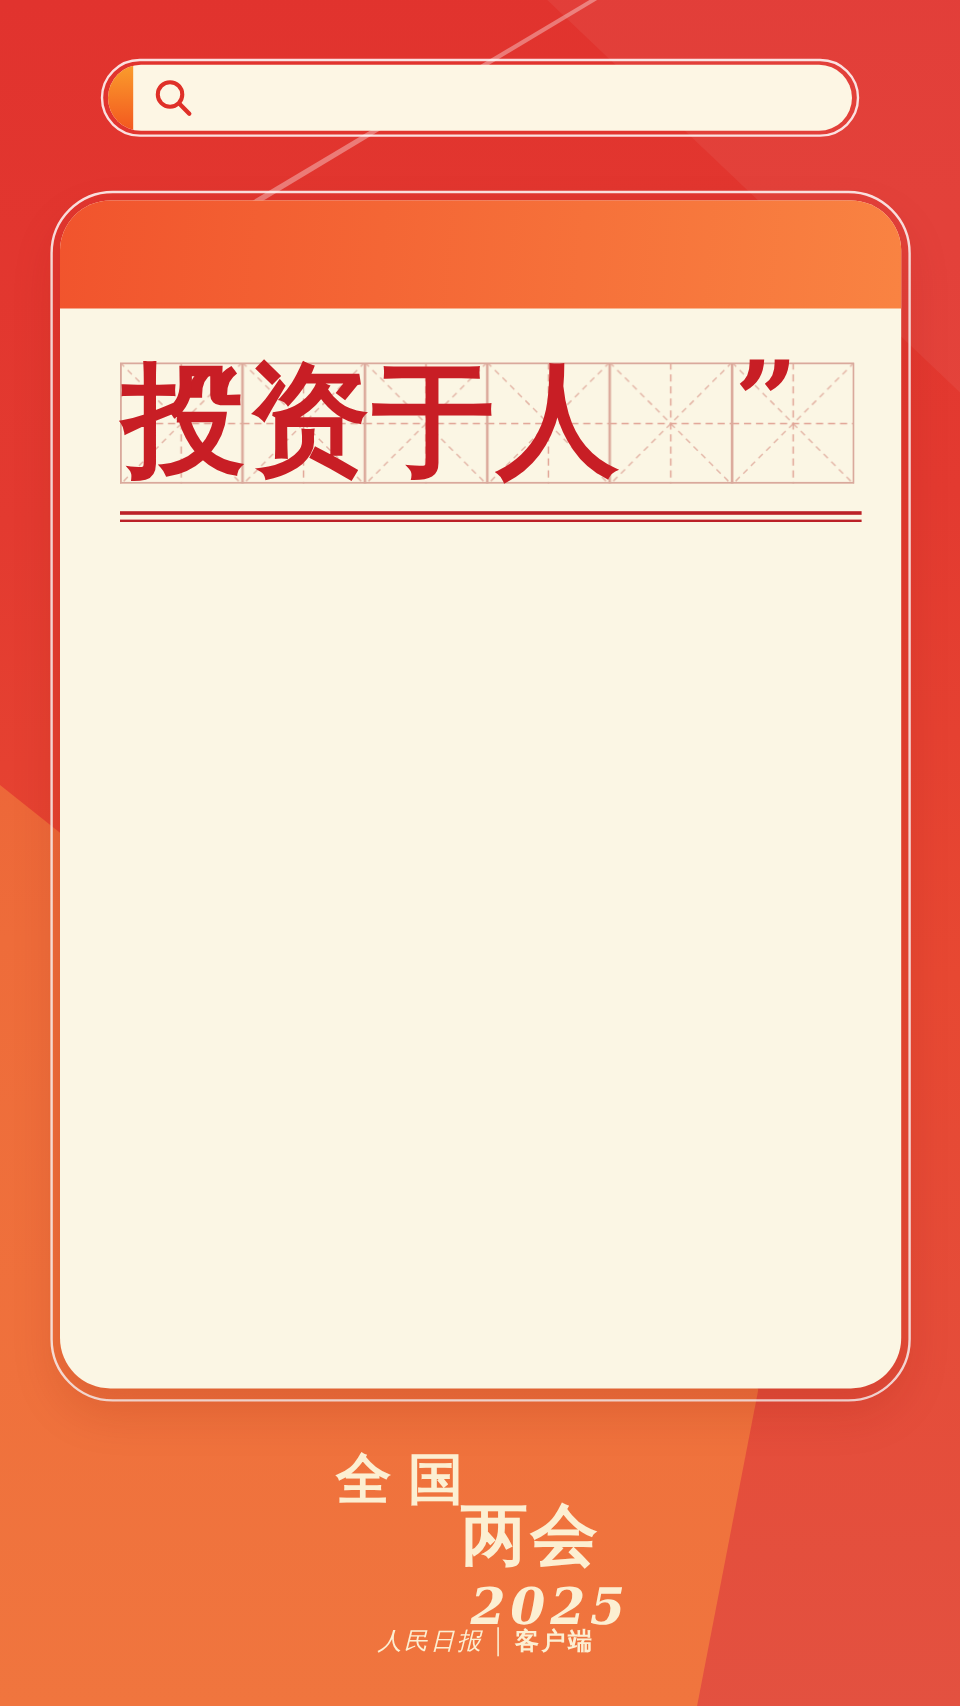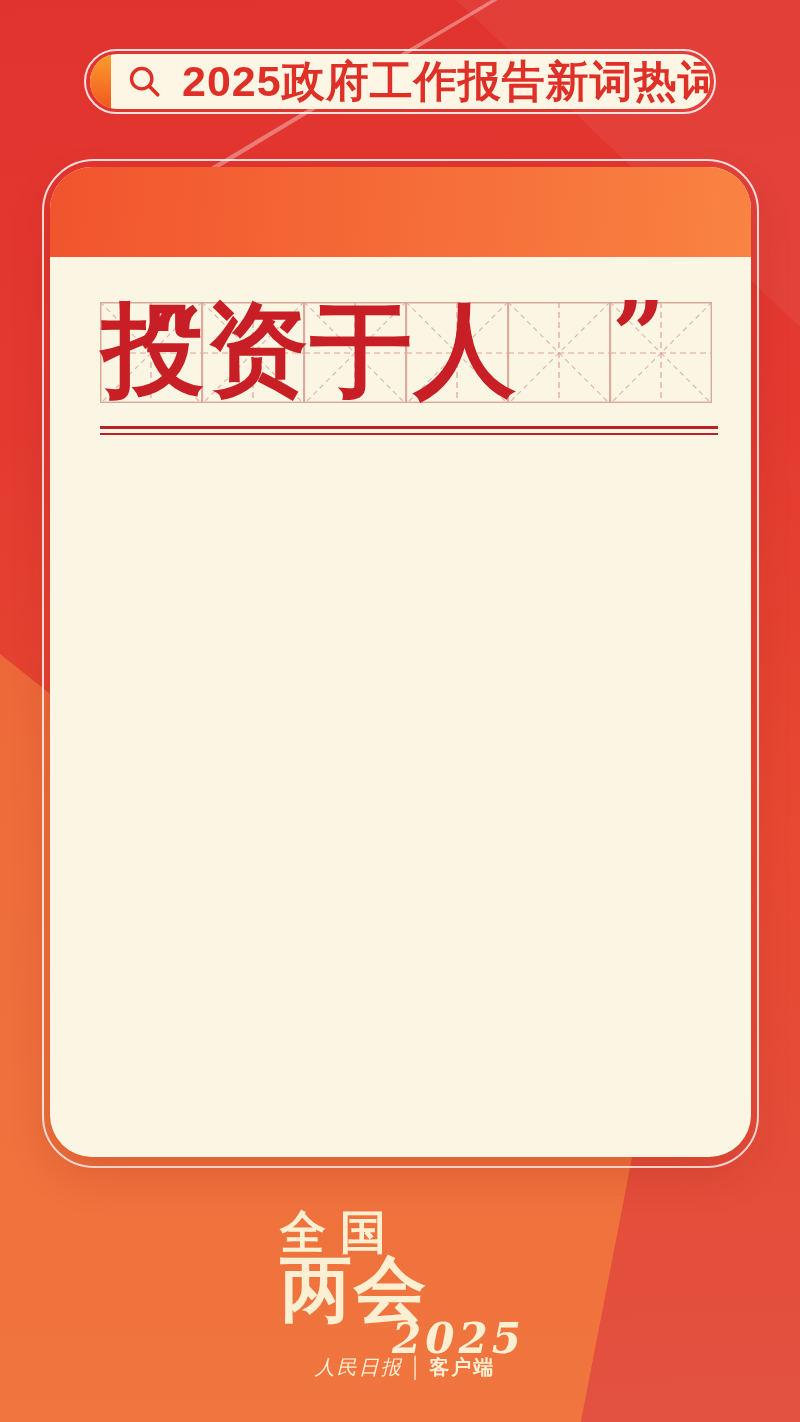--- a/index.html
+++ b/index.html
@@ -53,22 +53,22 @@
   .double-rule .r2 { height:2px; background:#bb2127; margin-top:4px; }
 
   .body-text { position:absolute; left:78px; top:432px; width:546px;
     font-family:"Liberation Serif","DejaVu Serif",serif;
     font-size:40px; line-height:63px; color:#2e2c27; text-align:justify; text-indent:80px; }
 
   
   .logo { position:absolute; left:280px; top:1196px; width:250px; height:200px; color:#fcefd2; }
   .logo-l1 { position:absolute; left:0; top:6px; width:170px; text-align:left;
     font-size:46px; font-weight:900; letter-spacing:14px; white-space:nowrap; }
-  .logo-l2 { position:absolute; left:0; top:46px; width:220px; text-align:left;
-    font-size:72px; font-weight:900; letter-spacing:2px; white-space:nowrap; }
+  .logo-l2 { position:absolute; left:0; top:46px; width:220px; text-align:right;
+    font-size:56px; font-weight:900; letter-spacing:2px; white-space:nowrap; }
   .logo-year { position:absolute; left:112px; top:118px; font-size:42px; font-weight:800;
     font-style:italic; font-family:"DejaVu Serif","Liberation Serif",serif; letter-spacing:4px; }
   .logo-sub { position:absolute; left:0; top:158px; width:250px; text-align:center;
     font-size:20px; white-space:nowrap; }
   .logo-sub .brand { font-style:italic; font-family:"DejaVu Serif","Liberation Serif",serif;
     font-weight:400; letter-spacing:2px; }
   .logo-sub .sep { margin:0 7px; opacity:.9; }
   .logo-sub .client { font-weight:800; letter-spacing:2px; }
 </style>
 </head>
@@ -81,21 +81,20 @@
   <div class="bg-gloss-tr"></div>
   <div class="bg-streak"></div>
 
   <div class="pill-outline"></div>
   <div class="pill">
     <div class="pill-accent"></div>
     <svg class="pill-icon" viewBox="0 0 36 36">
       <circle cx="14.5" cy="14.5" r="10.8" fill="none" stroke="#df3028" stroke-width="3.6"></circle>
       <line x1="22.8" y1="22.8" x2="31.5" y2="31.5" stroke="#df3028" stroke-width="3.8" stroke-linecap="round"></line>
     </svg>
-    <div class="pill-title">2025政府工作报告新词热词</div>
   </div>
 
   <div class="card-outline"></div>
   <div class="card">
     <div class="card-header"></div>
 
     <div class="grid-wrap">
       <svg width="612" height="102" viewBox="0 0 612 102">
         <defs>
           <pattern id="mizige" width="102" height="102" patternUnits="userSpaceOnUse">

